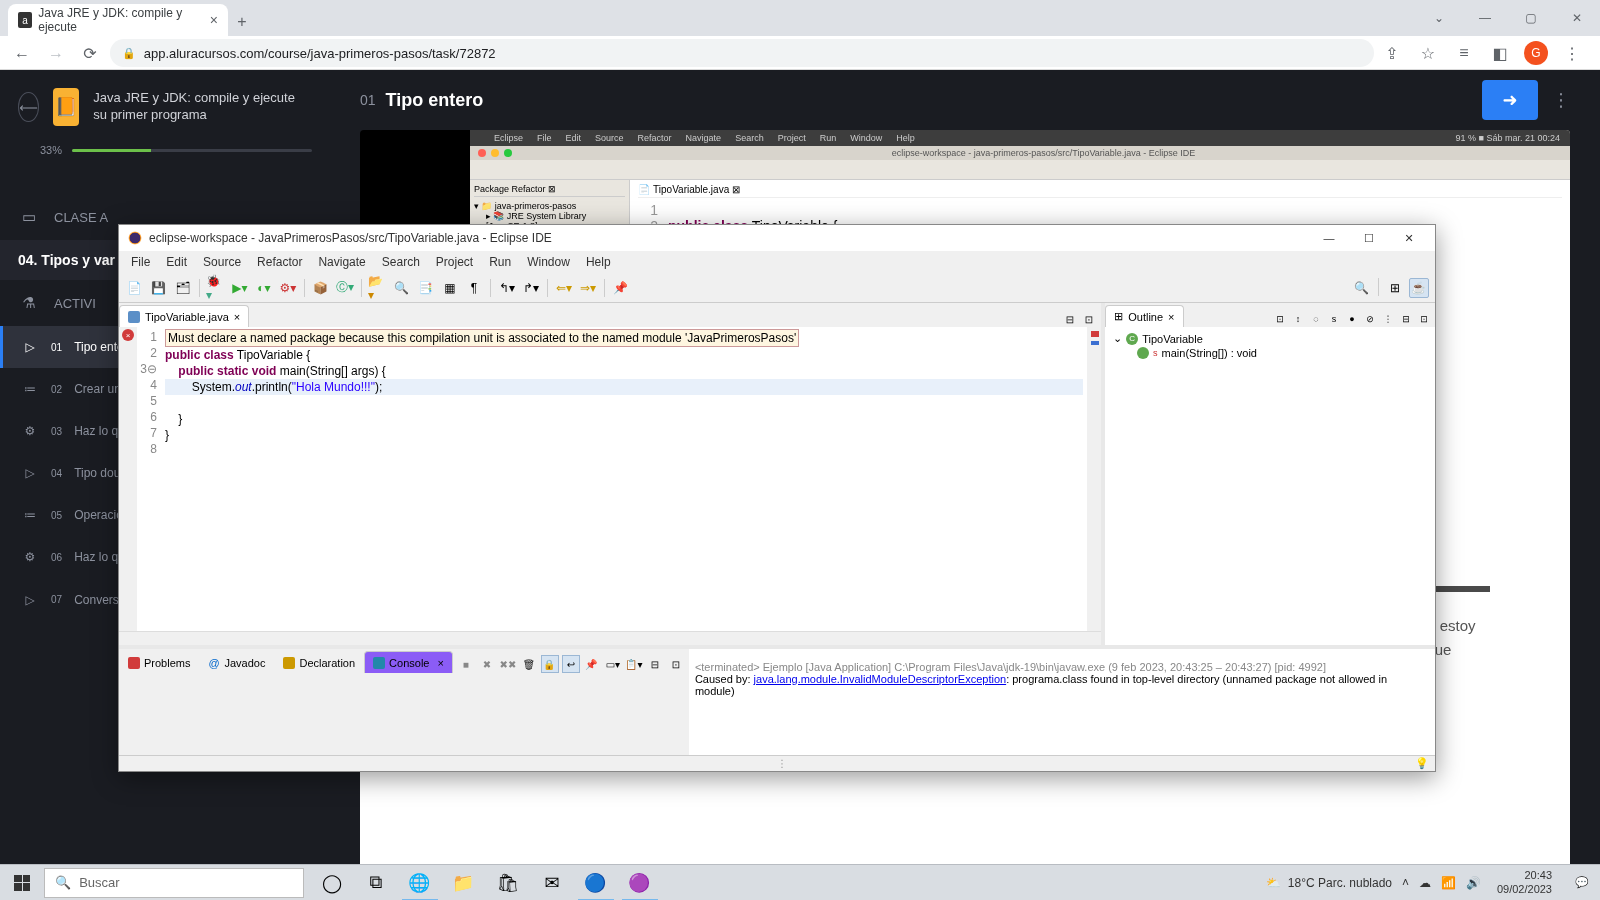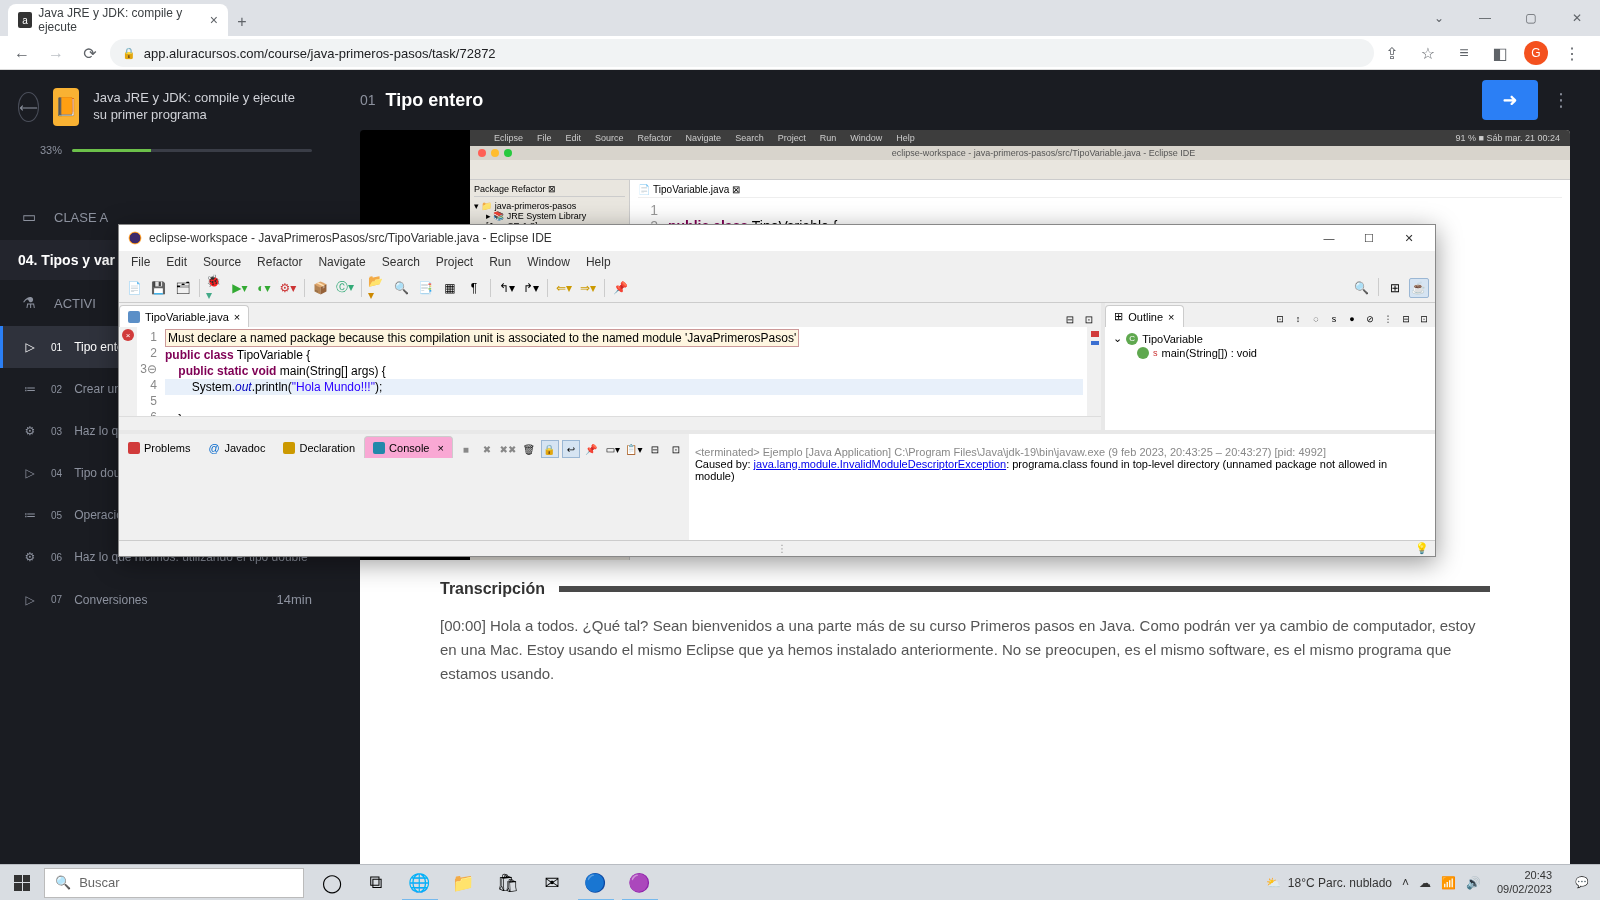--- a/index.html
+++ b/index.html
@@ -67,21 +67,21 @@
 .mac-editor { flex: 1; background: #fff; font-family: Consolas, monospace; font-size: 14px; padding: 4px 8px; }
 .mac-editor .ln { color: #999; display: inline-block; width: 20px; text-align: right; margin-right: 10px; }
 .mac-editor .kw { color: #7f0055; font-weight: bold; }
 
 .alura-transcript { background: #fff; margin: 0 30px 0 30px; padding: 20px 80px; flex: 1; }
 .trans-head { font-size: 16px; font-weight: 700; color: #333; display: flex; align-items: center; gap: 14px; margin-bottom: 16px; }
 .trans-head::after { content: ""; flex: 1; height: 6px; background: #4a4a4a; }
 .trans-body { font-size: 15px; color: #555; line-height: 1.6; }
 
 
-.eclipse-window { position: absolute; top: 224px; left: 118px; width: 1318px; height: 333px; background: #f0f0f0; border: 1px solid #888; box-shadow: 0 6px 24px rgba(0,0,0,0.4); z-index: 10; display: flex; flex-direction: column; }
+.eclipse-window { position: absolute; top: 224px; left: 118px; width: 1318px; height: 548px; background: #f0f0f0; border: 1px solid #888; box-shadow: 0 6px 24px rgba(0,0,0,0.4); z-index: 10; display: flex; flex-direction: column; }
 .ecl-title { height: 26px; background: #fff; display: flex; align-items: center; padding: 0 8px; font-size: 12px; color: #333; }
 .ecl-title .eico { width: 16px; height: 16px; margin-right: 6px; background: radial-gradient(circle, #3e2a6b 45%, #f7941d 50%, transparent 60%); border-radius: 50%; }
 .ecl-title .wc { margin-left: auto; display: flex; gap: 4px; }
 .ecl-title .wc div { width: 36px; height: 22px; display: flex; align-items: center; justify-content: center; font-size: 11px; cursor: pointer; }
 .ecl-menu { height: 22px; background: #f0f0f0; display: flex; align-items: center; padding: 0 6px; font-size: 12px; color: #333; gap: 4px; }
 .ecl-menu span { padding: 2px 6px; cursor: pointer; }
 .ecl-toolbar { height: 30px; background: #f0f0f0; border-bottom: 1px solid #ccc; display: flex; align-items: center; padding: 0 6px; gap: 4px; }
 .ecl-tb-btn { width: 20px; height: 20px; display: flex; align-items: center; justify-content: center; font-size: 12px; cursor: pointer; border-radius: 2px; }
 .ecl-tb-sep { width: 1px; height: 18px; background: #ccc; margin: 0 2px; }
 .ecl-tb-right { margin-left: auto; display: flex; gap: 4px; }
@@ -116,21 +116,21 @@
 .ecl-out-toolbar { margin-left: auto; display: flex; gap: 2px; padding: 0 3px; }
 .ecl-out-toolbar div { width: 16px; height: 16px; font-size: 9px; cursor: pointer; display: flex; align-items: center; justify-content: center; }
 .ecl-out-body { flex: 1; background: #fff; font-size: 11px; padding: 4px; }
 .ecl-out-body .row { display: flex; align-items: center; gap: 4px; padding: 1px 0; }
 .ecl-out-body .c-ico { width: 12px; height: 12px; border-radius: 50%; background: #5fa84f; color: #fff; font-size: 8px; display: flex; align-items: center; justify-content: center; }
 .ecl-out-body .m-ico { width: 12px; height: 12px; border-radius: 50%; background: #5fa84f; }
 
 .ecl-bottom { height: 110px; display: flex; flex-direction: row; border-top: 4px solid #e8e8e8; }
 .ecl-btabs { height: 24px; background: #f0f0f0; display: flex; align-items: flex-end; }
 .ecl-btab { height: 22px; padding: 0 8px; display: flex; align-items: center; font-size: 11px; gap: 4px; border: 1px solid transparent; border-bottom: none; cursor: pointer; }
-.ecl-btab.active { background: #f9a8d4; border-color: #ccc; border-radius: 4px 4px 0 0; }
+.ecl-btab.active { background: #8b5cf6; border-color: #ccc; border-radius: 4px 4px 0 0; }
 .ecl-btab .bi { width: 12px; height: 12px; }
 .ecl-btabs-right { margin-left: auto; display: flex; gap: 3px; padding: 0 4px; }
 .ecl-btabs-right div { width: 18px; height: 18px; font-size: 10px; display: flex; align-items: center; justify-content: center; cursor: pointer; }
 .ecl-btabs-right .sel { border: 1px solid #9bb7d4; background: #d6e4f2; }
 .ecl-console { flex: 1; background: #fff; font-family: Consolas, monospace; font-size: 11px; padding: 12px 6px; overflow: hidden; }
 .ecl-console .hdr { color: #888; }
 .ecl-console .lnk { color: #0000ee; text-decoration: underline; }
 .ecl-status { height: 16px; background: #f0f0f0; border-top: 1px solid #ccc; position: relative; }
 .ecl-status .bulb { position: absolute; right: 6px; top: 1px; font-size: 11px; }
 

